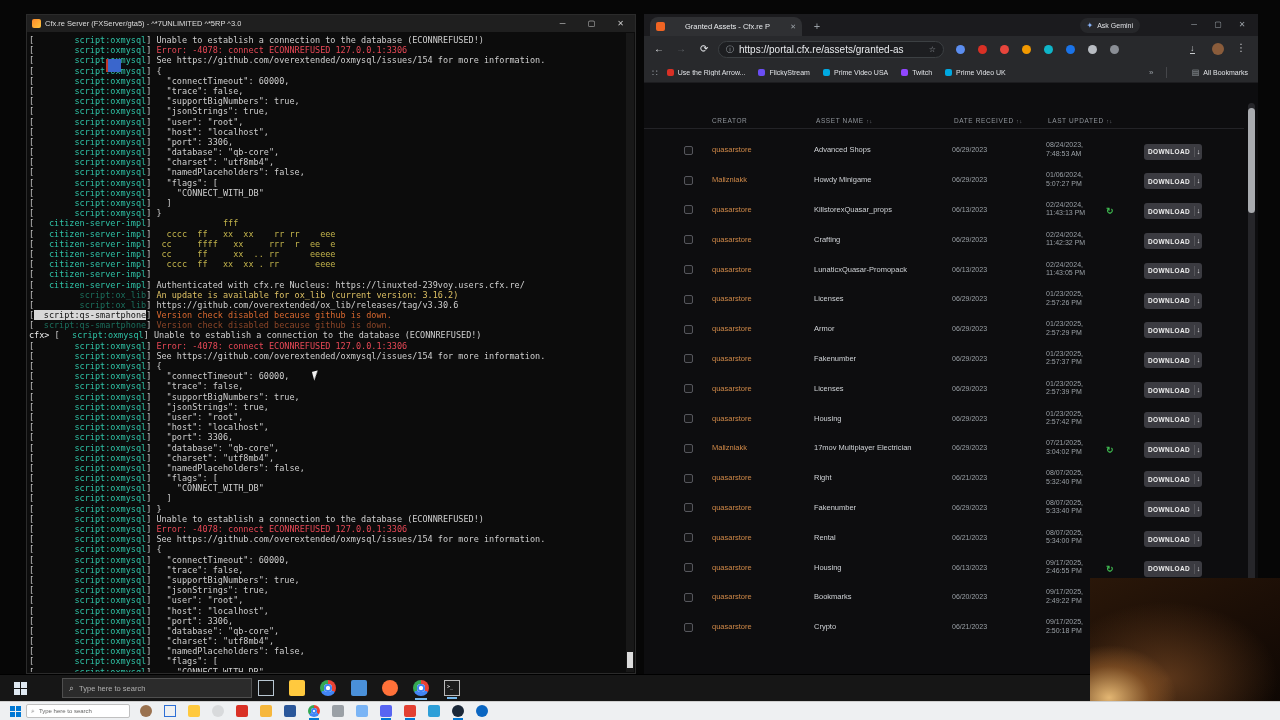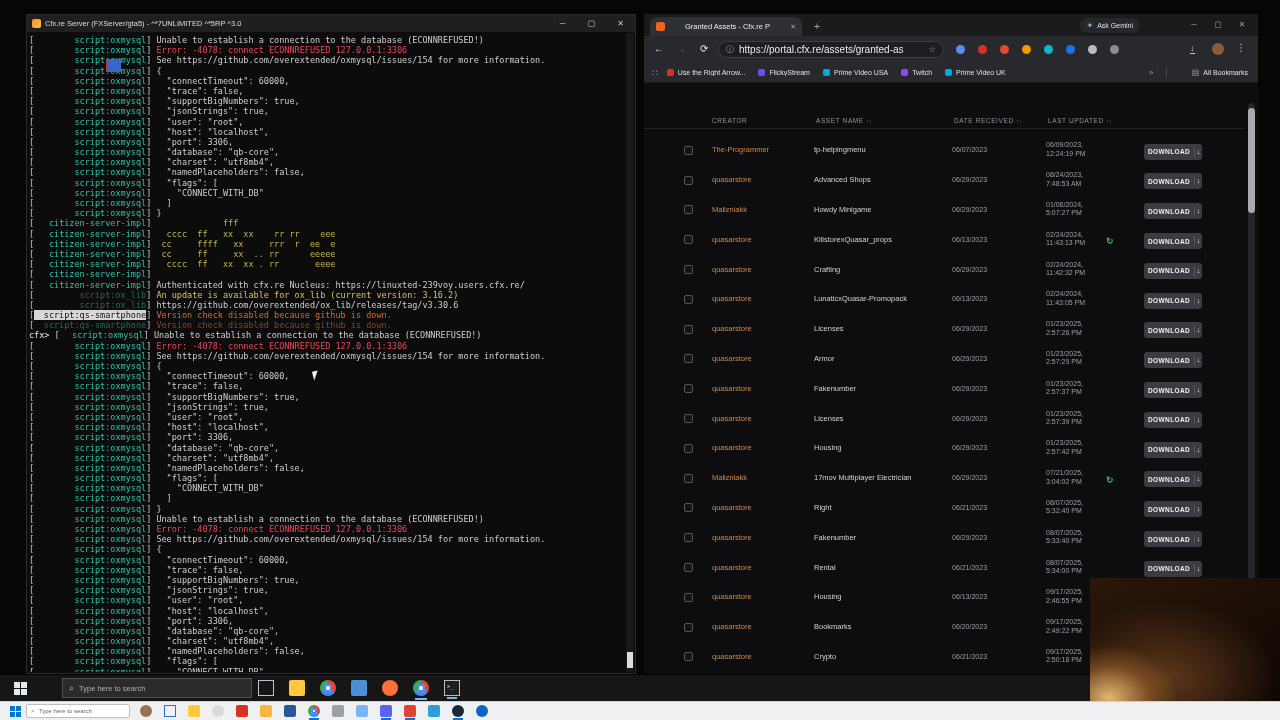--- a/index.html
+++ b/index.html
@@ -228,36 +228,20 @@
           <div class="th">DATE RECEIVED <span class="sort">↑↓</span></div>
           <div class="th">LAST UPDATED <span class="sort">↑↓</span></div>
           <div></div>
           <div></div>
         </div>
       <div class="tbody">
           <div class="trow grid8">
             <div></div>
             <div><span class="cb"></span></div>
             <div>
-              <a class="creator">The-Programmer</a>
-            </div>
-            <div class="asset">tp-helpingmenu</div>
-            <div class="date">06/07/2023</div>
-            <div class="date upd">06/09/2023, 12:24:19 PM</div>
-            <div></div>
-            <div><span class="dlbtn">
-                <span class="dlt">DOWNLOAD</span>
-                <span class="dlsep"></span>
-                <span class="dli">↓</span>
-              </span></div>
-          </div>
-          <div class="trow grid8">
-            <div></div>
-            <div><span class="cb"></span></div>
-            <div>
               <a class="creator">quasarstore</a>
             </div>
             <div class="asset">Advanced Shops</div>
             <div class="date">06/29/2023</div>
             <div class="date upd">08/24/2023, 7:48:53 AM</div>
             <div></div>
             <div><span class="dlbtn">
                 <span class="dlt">DOWNLOAD</span>
                 <span class="dlsep"></span>
                 <span class="dli">↓</span>

